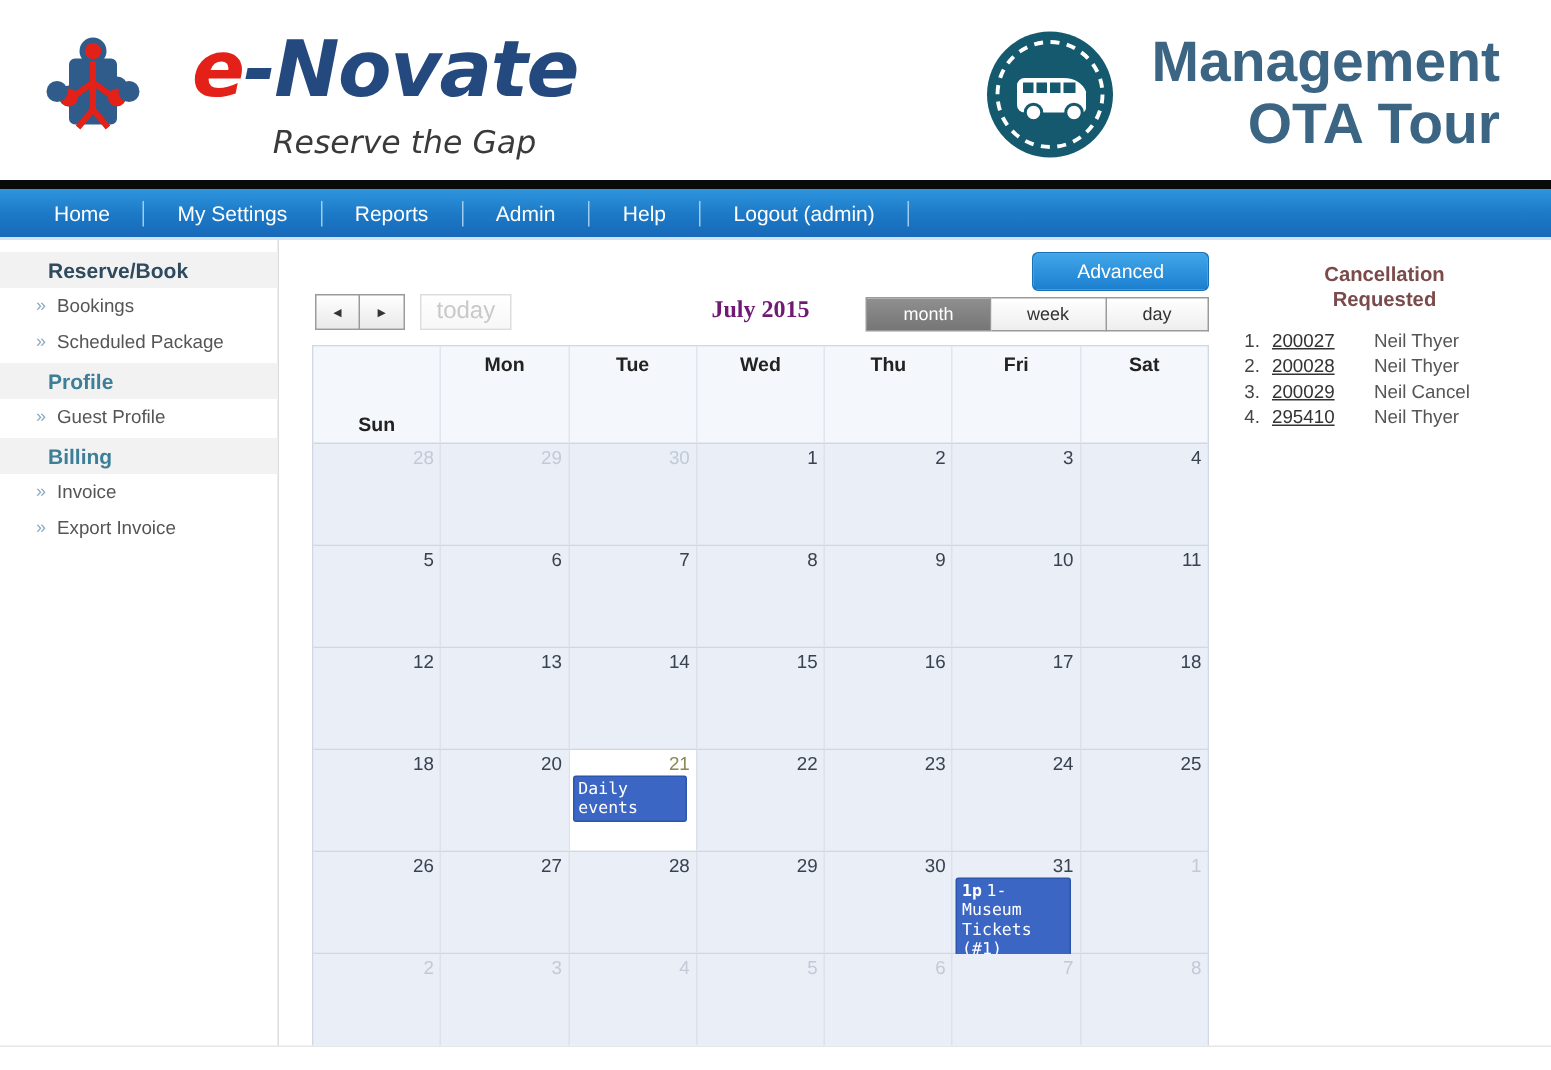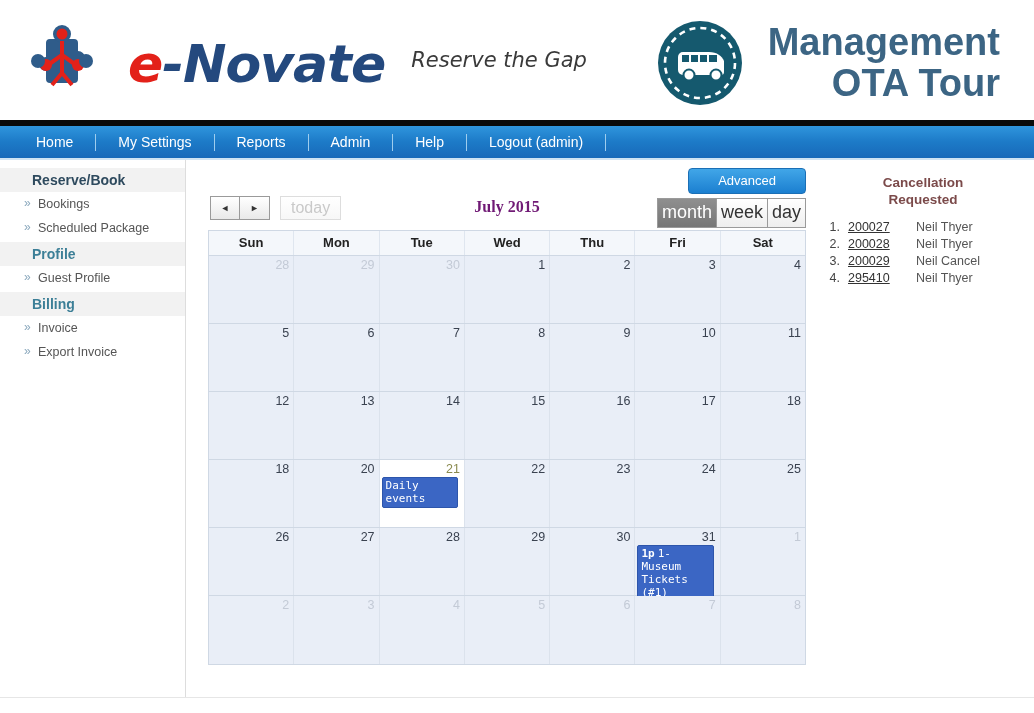--- a/index.html
+++ b/index.html
@@ -25,21 +25,21 @@
   }
   #header:after{
     content:"";
     position:absolute;
     left:0; right:0; bottom:0;
     height:6px;
     background:#0a0a0a;
   }
   .brand-left { display:flex; align-items:center; gap:16px; }
   .logo-mark { width:92px; height:92px; position:relative; flex:0 0 auto; }
-  .brand-text { display:flex; flex-direction:row; justify-content:center; margin-top:2px;}
+  .brand-text { display:flex; flex-direction:column; justify-content:center; margin-top:2px;text-align:center;}
   .brand-name {
     font-size:52px; font-weight:bold; letter-spacing:-1px;
     line-height:1; font-style:italic;
     font-family:"DejaVu Sans", sans-serif;
   }
   .brand-name .c-red { color:#e32119; }
   .brand-name .c-blue { color:#24497e; }
   .brand-tag {
     font-size:21px; color:#3a3a3a; font-style:italic;
     margin-top:10px; margin-left:26px;
@@ -158,22 +158,22 @@
     font-size:13px;
     padding:4px 29px 5px;
     cursor:pointer;
     margin-bottom:4px;
   }
   .view-group { display:flex; }
   .view-btn {
     background:linear-gradient(180deg,#ffffff 0%, #eeeeee 100%);
     border:1px solid #9a9a9a;
     border-left:none;
-    font-size:18px;
-    padding:3px 4px 4px;
+    font-size:12px;
+    padding:3px 24px 4px;
     color:#333;
     cursor:pointer;
   }
   .view-btn:first-child { border-left:1px solid #9a9a9a; }
   .view-btn.active {
     background:linear-gradient(180deg,#8f8f8f 0%, #767676 100%);
     color:#ffffff;
   }
 
   
@@ -188,21 +188,21 @@
   }
   .cal-head div {
     flex:1 1 0;
     text-align:center;
     font-size:13px;
     font-weight:bold;
     color:#222;
     padding:4px 0 5px;
     border-left:1px solid #dfe6ef;
   }
-  .cal-head div:first-child { border-left:none; }
+  .cal-head div:first-child { border-left:none;margin-top:40px; }
   .cal-row {
     display:flex;
     height:68px;
     border-bottom:1px solid #cfd8e4;
     position:relative;
   }
   .cal-row:last-child { border-bottom:none; }
   .cal-cell {
     flex:1 1 0;
     border-left:1px solid #dbe2ec;

